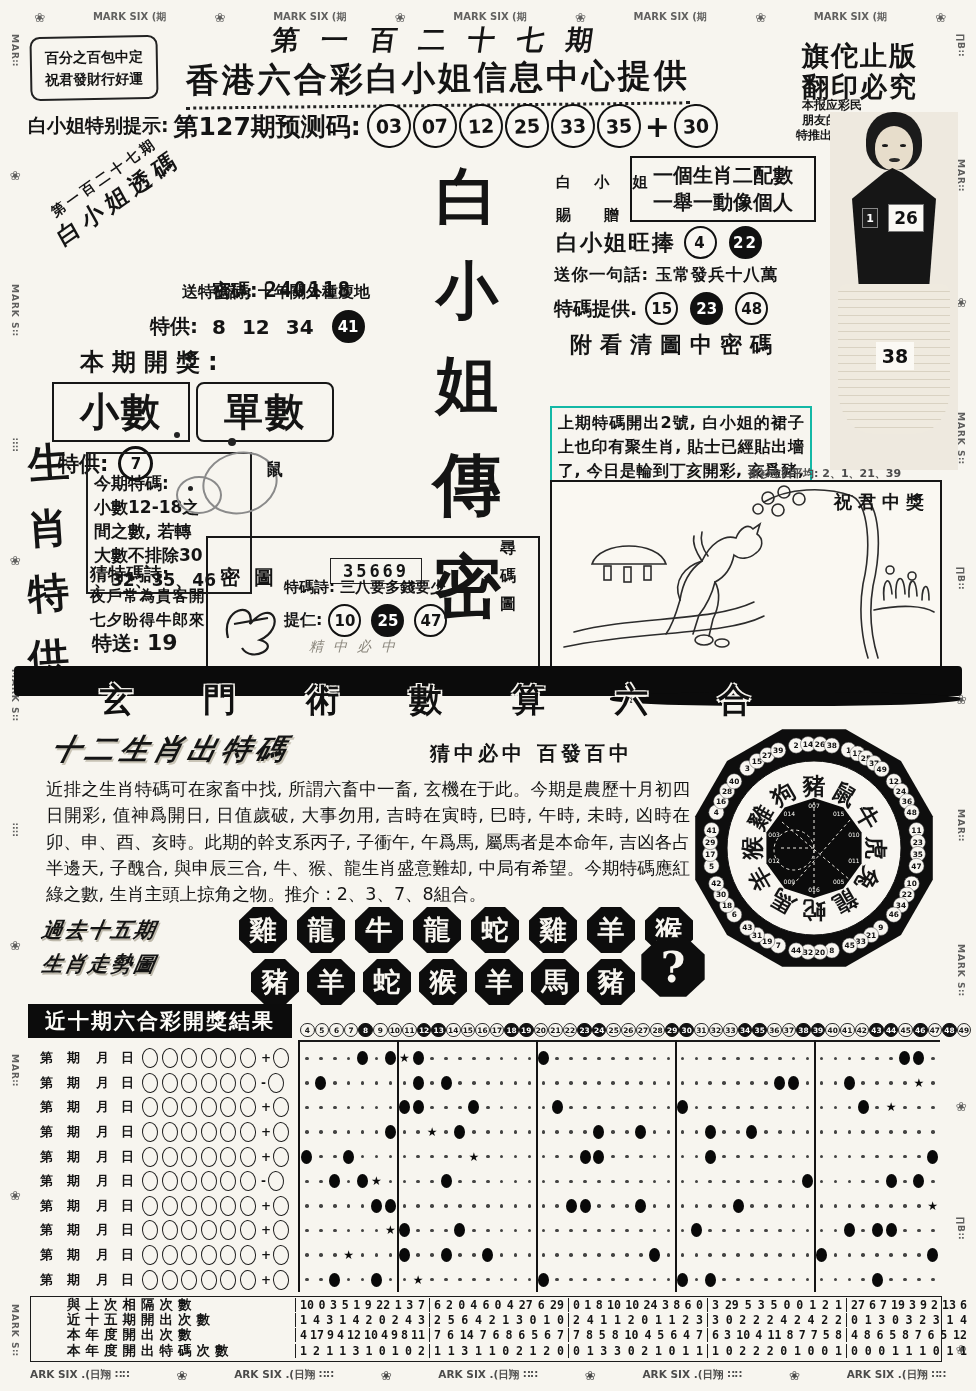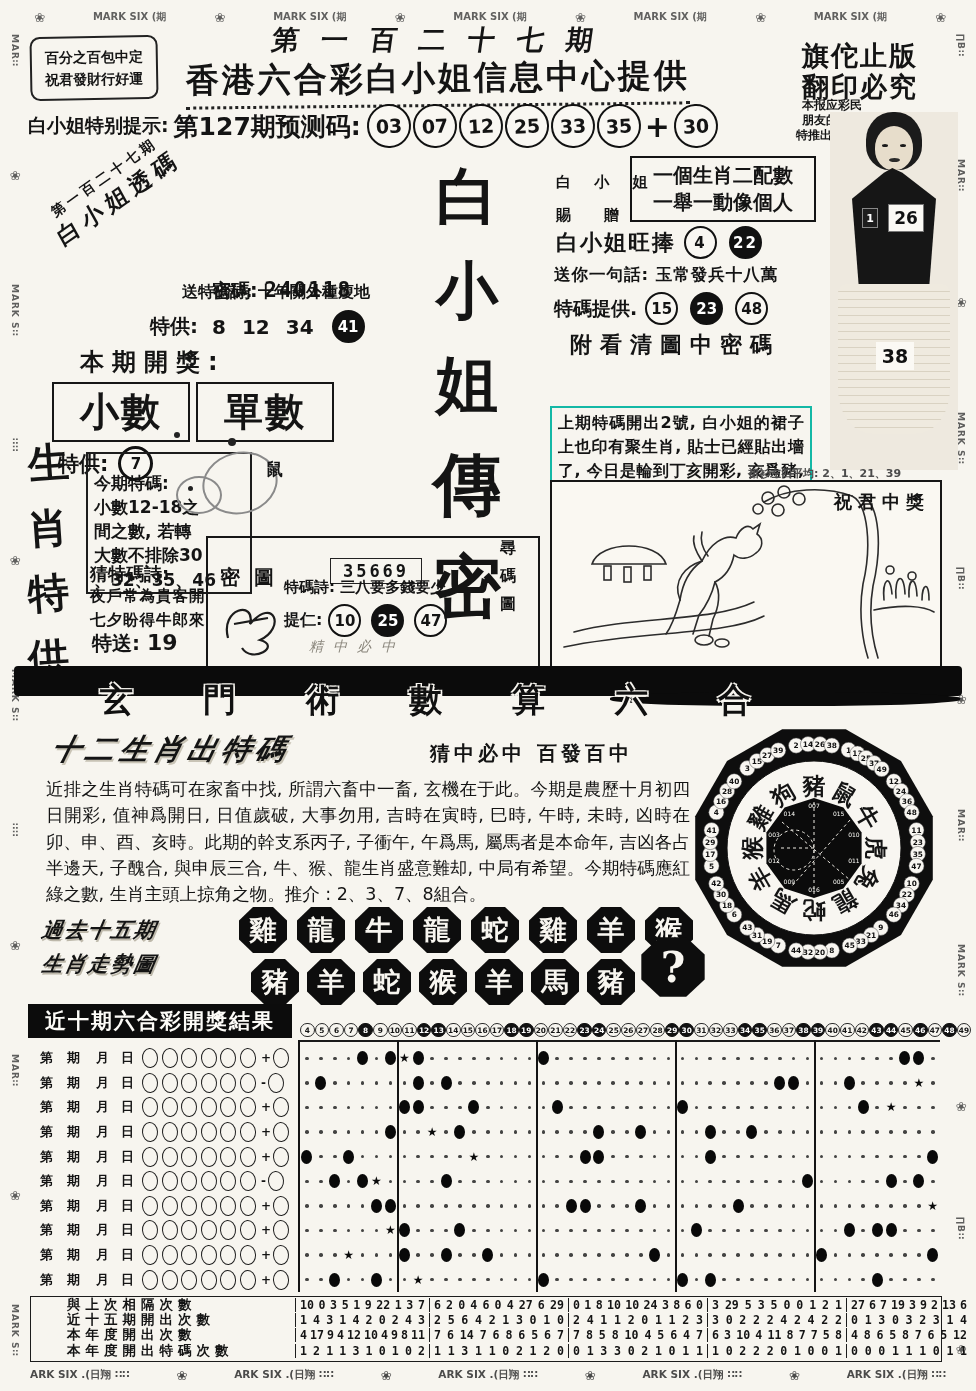--- a/index.html
+++ b/index.html
@@ -238,21 +238,21 @@
     <span>特供:</span>
     <span style="display:inline-flex;align-items:center;gap:16px;">
         <span>8</span>
         <span>12</span>
         <span>34</span>
         <span class="num-circle sm f">41</span>
       </span>
   </div>
   <div class="open-label">本期開獎:</div>
   <div class="big-box" style="left:52px;top:382px;">小數</div>
-  <div class="big-box" style="left:196px;top:382px;">單數</div>
+  <div class="big-box" style="left:196px;top:382px;border-radius:8px;">單數</div>
   <div class="abs" style="left:58px;top:446px;font-size:21px;font-weight:bold;display:flex;align-items:center;gap:8px;">
     <span>特供:</span>
     <span class="num-circle sm" style="border-width:3px;">7</span>
   </div>
   <div class="vchar-col">
       <div class="vchar">生</div>
       <div class="vchar">肖</div>
       <div class="vchar">特</div>
       <div class="vchar">供</div>
     </div>

